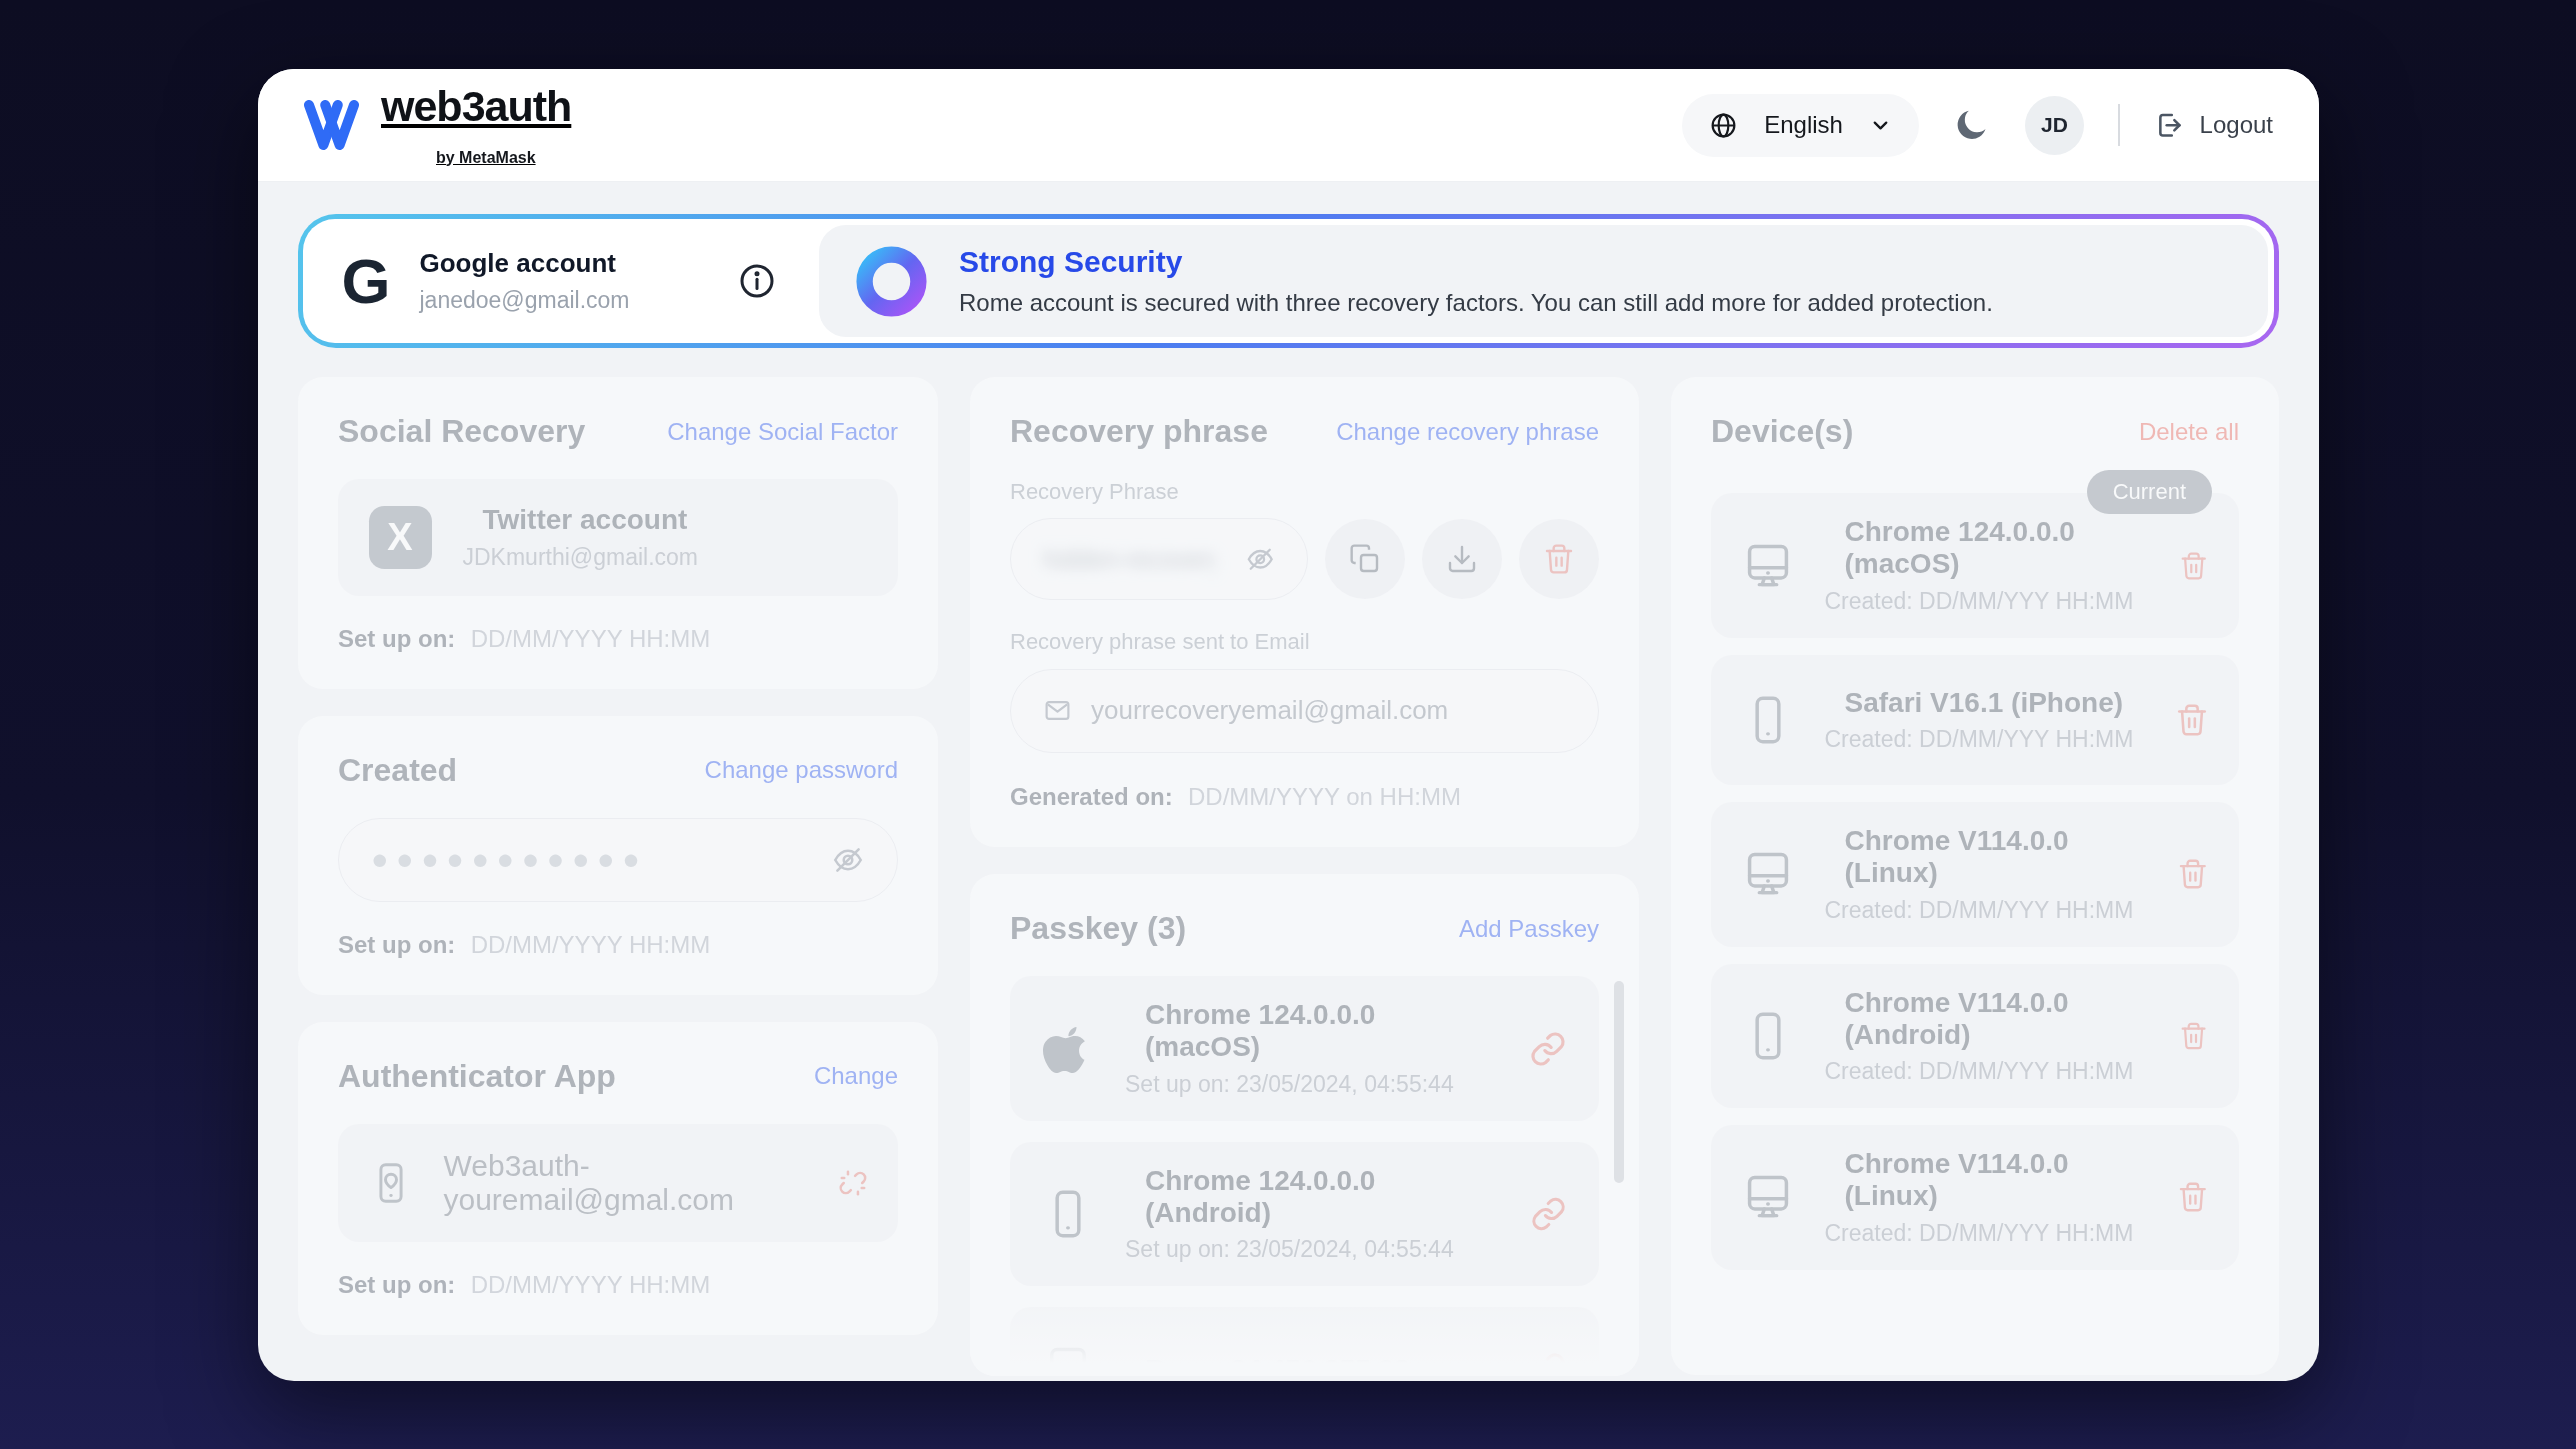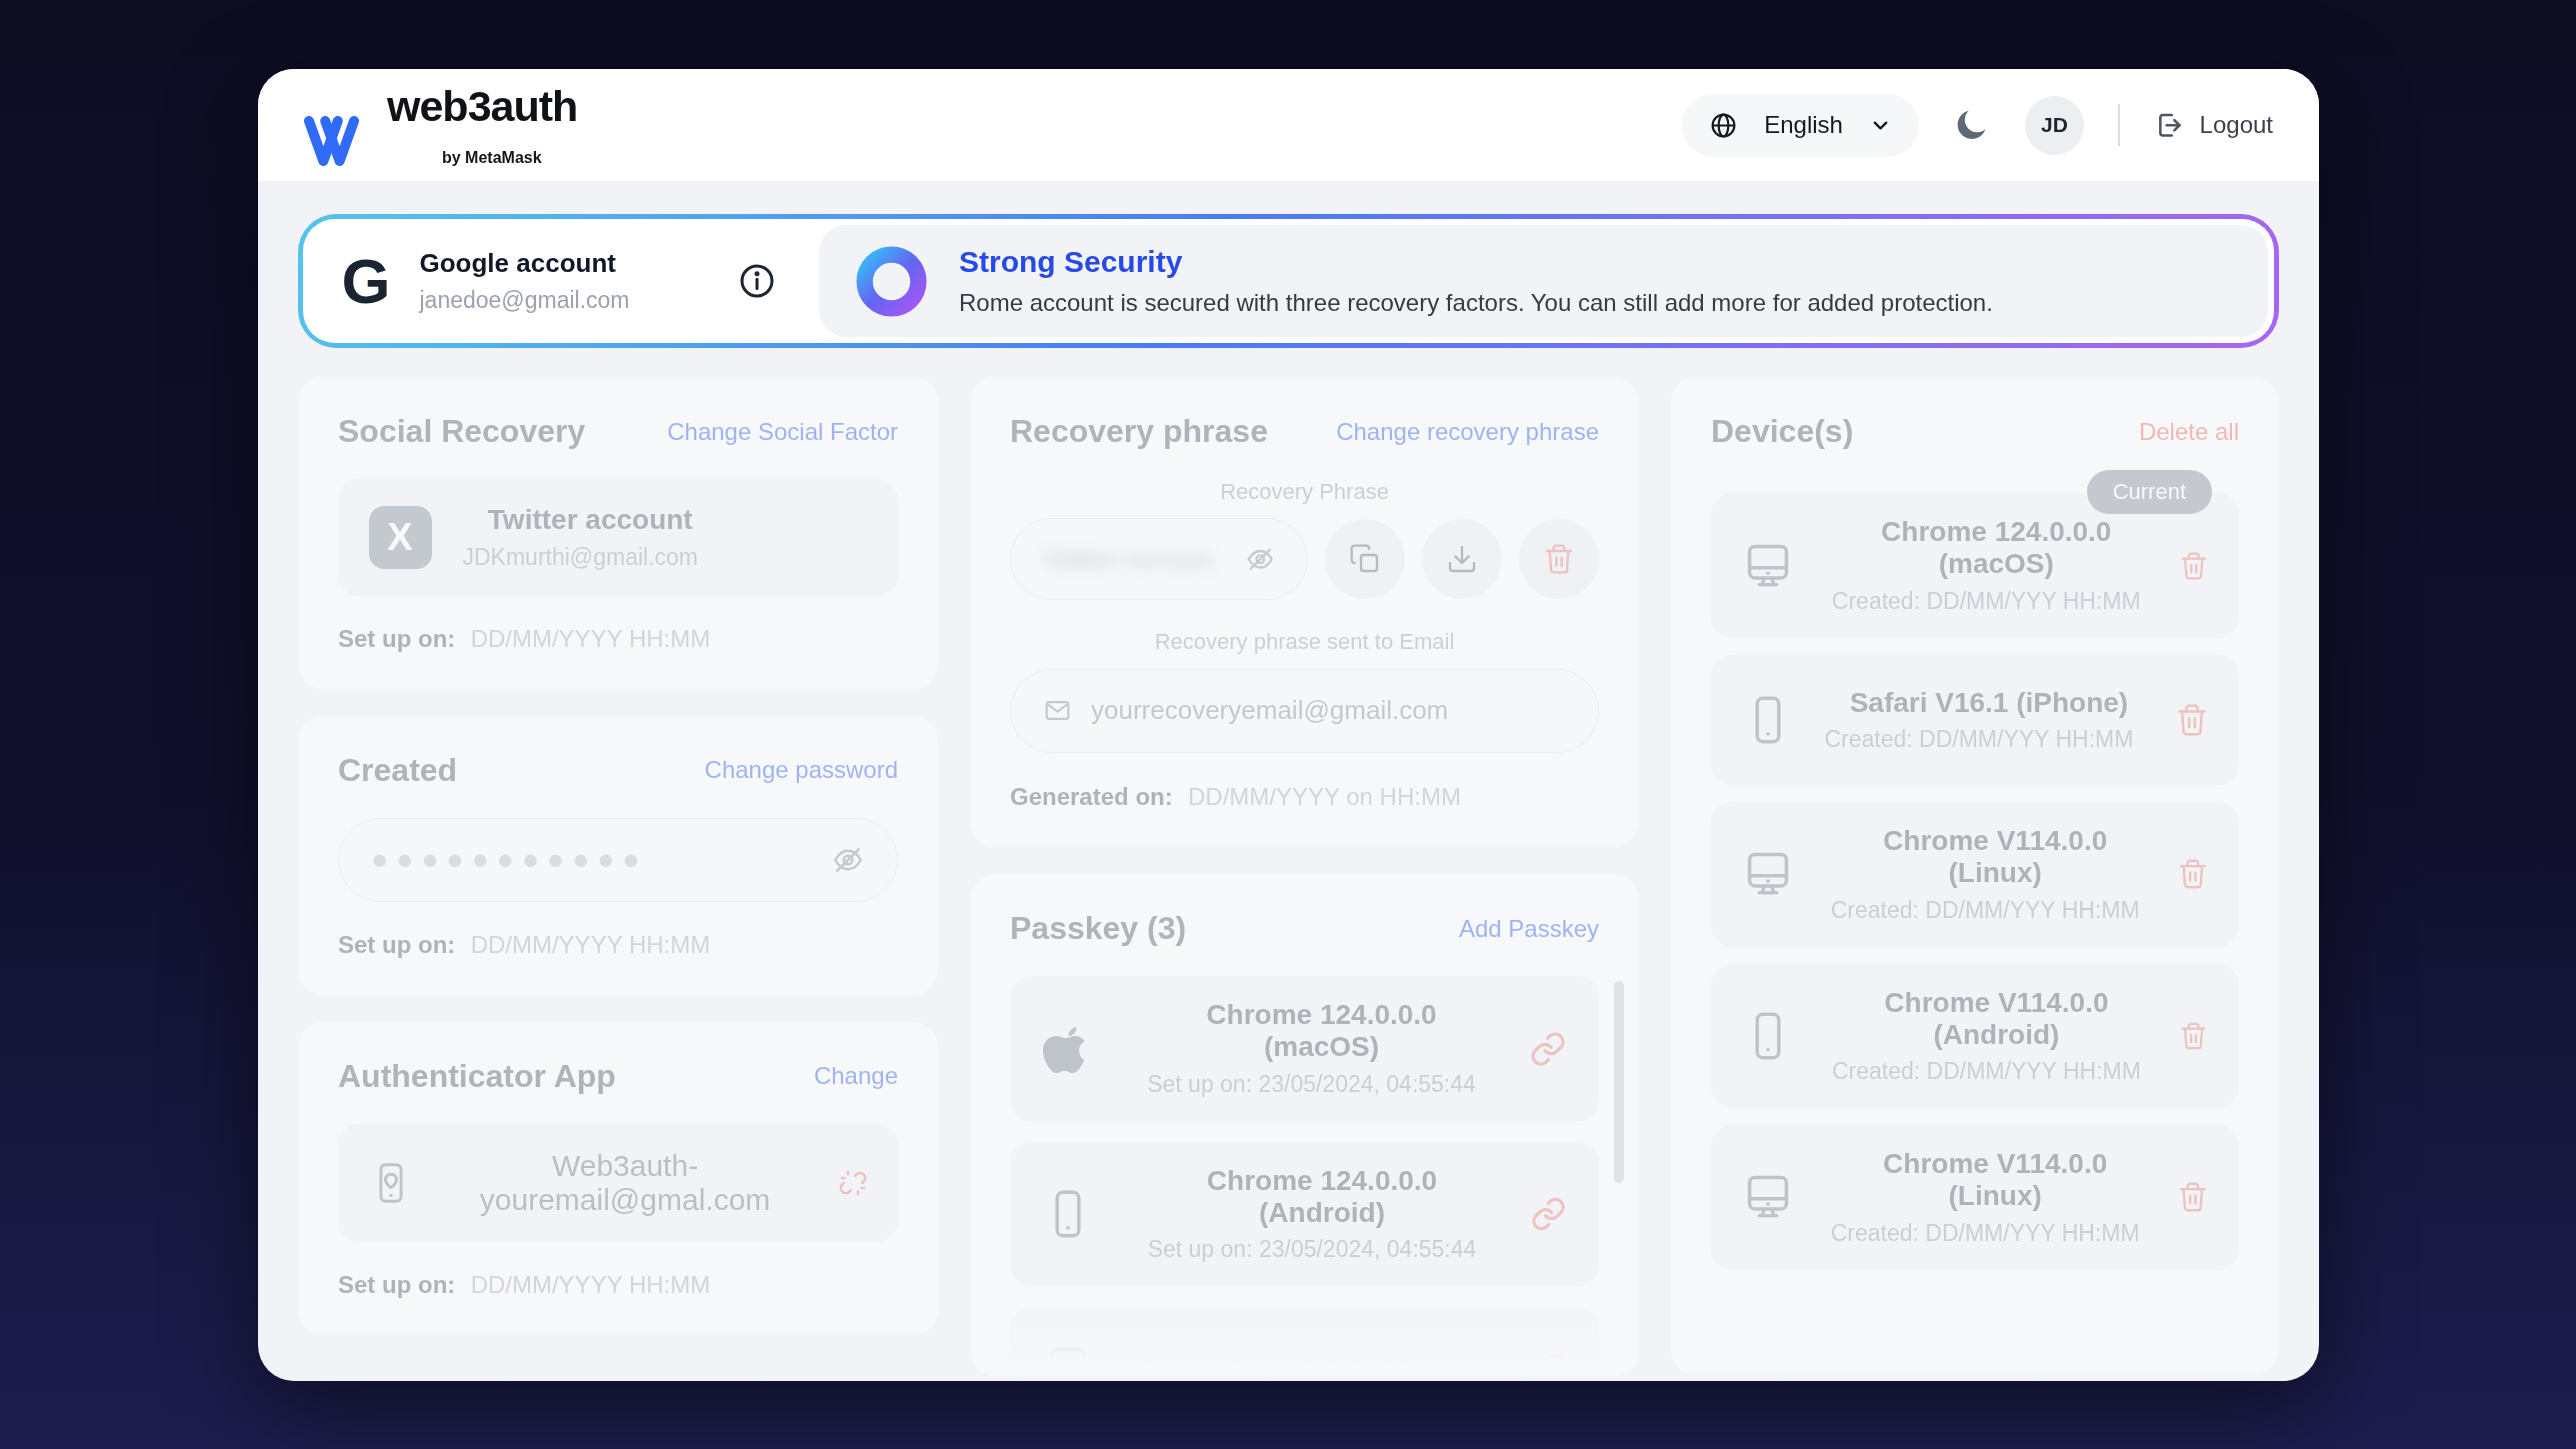--- a/index.html
+++ b/index.html
@@ -11,21 +11,21 @@
   }
   .panel{
     position:absolute; left:258px; top:69px; width:2061px; height:1312px;
     border-radius:36px; background:#f1f3f6; overflow:hidden;
     box-shadow:0 29px 86px rgba(0,0,0,.5);
     display:flex; flex-direction:column;
   }
   
   .header{ flex:0 0 113px; background:#ffffff; display:flex; align-items:center;
     justify-content:space-between; padding:0 46px; border-bottom:1px solid #eef0f3; }
-  .logo{ display:flex; align-items:flex-end; gap:28px; }
+  .logo{ display:flex; align-items:center; gap:22px;text-decoration:underline; }
   .logo-mark{ width:55px; height:50px; }
   .logo-text{ display:flex; flex-direction:column; line-height:1; }
   .logo-title{ font-size:43px; font-weight:700; color:#0f1217; letter-spacing:-1px; }
   .logo-sub{ font-size:16px; font-weight:700; color:#14171c; margin-top:22px; padding-left:55px; }
   .hdr-right{ display:flex; align-items:center; gap:34px; }
   .lang-pill{ display:flex; align-items:center; gap:26px; background:#f6f7f9;
     border-radius:38px; height:63px; padding:0 27px; cursor:pointer; }
   .lang-pill .ic{ width:29px; height:29px; color:#15181d; }
   .lang-pill .chev{ width:23px; height:23px; color:#15181d; }
   .lang-label{ font-size:24px; color:#15181d; }
@@ -49,21 +49,21 @@
   .prov-email{ font-size:23px; color:#9aa2ad; }
   .info-btn{ margin-left:auto; margin-right:42px; width:40px; height:40px; color:#1f2530; cursor:pointer; }
   .banner-right{ flex:1; background:#f1f3f6; border-radius:27px; display:flex;
     align-items:center; gap:30.5px; padding:0 36px; }
   .ring{ width:73px; height:73px; flex:0 0 73px; }
   .sec-col{ display:flex; flex-direction:column; gap:9.5px; }
   .sec-title{ font-size:30px; font-weight:700; color:#2749e8; }
   .sec-desc{ font-size:24px; color:#343b45; }
   
   .cards{ display:grid; grid-template-columns:1fr 1fr .95fr; gap:32px; opacity:.5; }
-  .col{ display:flex; flex-direction:column; gap:27px;text-align:center; }
+  .col{ display:flex; flex-direction:column; gap:27px; }
   .card{ background:#fcfdfe; border-radius:25px; padding:36px 40px; }
   .card-head{ display:flex; align-items:center; justify-content:space-between; margin-bottom:29px; }
   .card-title{ font-size:32px; font-weight:700; color:#6f7680; }
   .card-link{ font-size:24px; color:#4f74f2; cursor:pointer; }
   .link-danger{ color:#ee7e74; }
   .tile{ background:#f2f4f7; border-radius:21px; display:flex; align-items:center;
     gap:31px; padding:25px 30.5px; }
   .tile-col{ display:flex; flex-direction:column; gap:7.6px; }
   .tile-title{ font-size:28px; font-weight:600; color:#6d747e;margin-left:20px; }
   .tile-sub{ font-size:23px; color:#a6acb6; }

